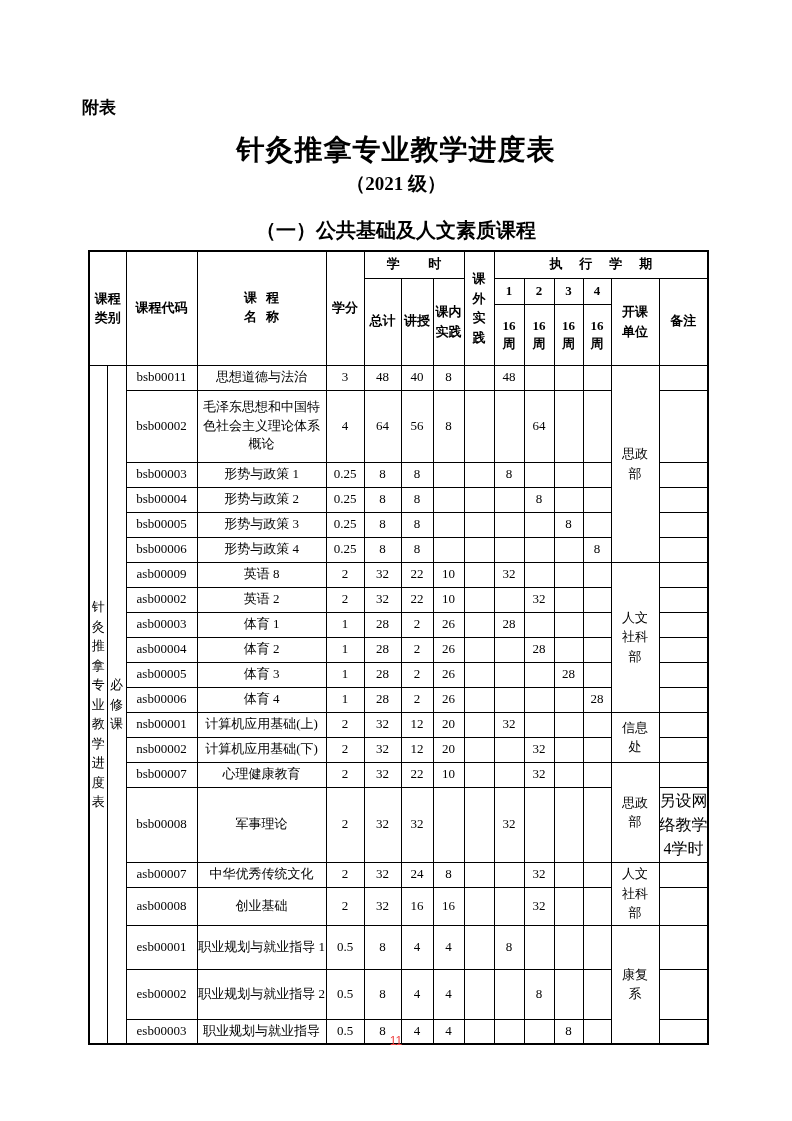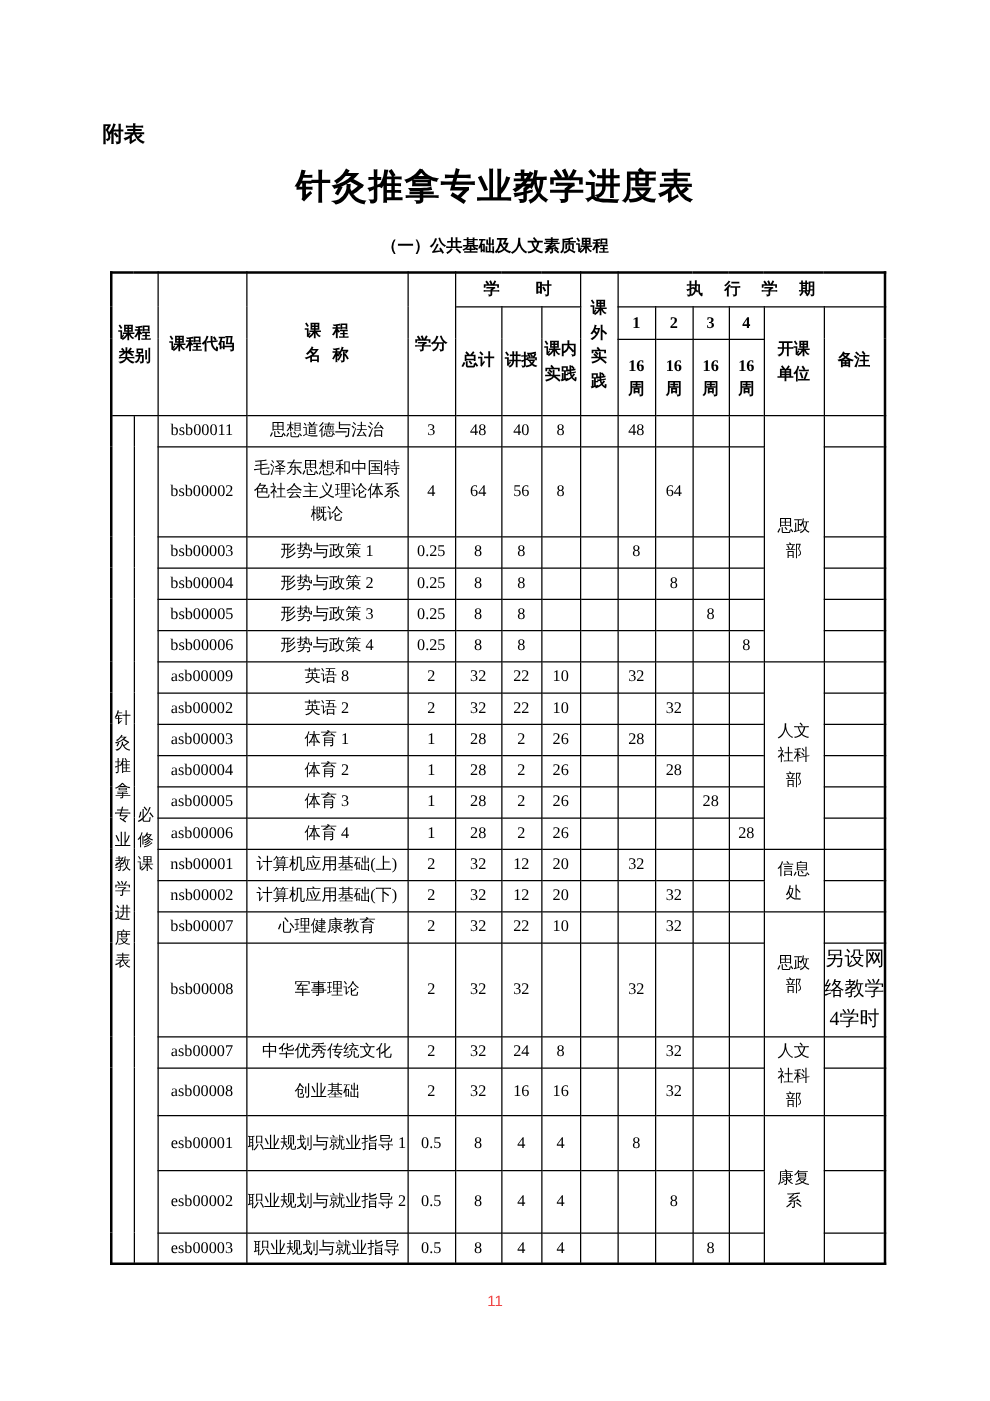--- a/index.html
+++ b/index.html
@@ -24,21 +24,21 @@
     margin-top:16px; line-height:28px;
     letter-spacing:1px;
   }
   .doc-grade {
     text-align:center;
     font-size:19px; font-weight:bold;
     margin-top:7px; line-height:26px;
   }
   .section-title {
     text-align:center;
-    font-size:13px; font-weight:bold;
+    font-size:20px; font-weight:bold;
     margin-top:22px; line-height:22px;
   }
   table.progress-table {
     border-collapse:collapse;
     table-layout:fixed;
     width:619px;
     margin:9px 0 0 88px;
     border:2px solid #000;
   }
   .progress-table th, .progress-table td {
@@ -80,20 +80,21 @@
     color:#ef4444;
   }
 </style>
 </head>
 <body>
 
 <div class="page">
   <div class="content">
     <div class="appendix-label">附表</div>
     <div class="doc-title">针灸推拿专业教学进度表</div>
+    <div class="doc-grade">（2021 级）</div>
     <div class="section-title">（一）公共基础及人文素质课程</div>
 
     <table class="progress-table">
       <colgroup>
         <col style="width:18px">
           <col style="width:19px">
           <col style="width:71px">
         <col style="width:129px">
           <col style="width:38px">
           <col style="width:37px">

